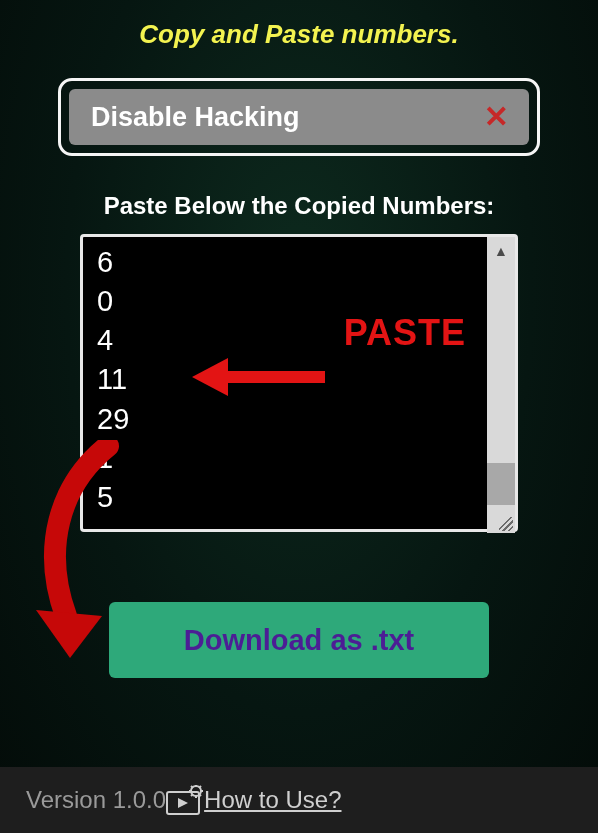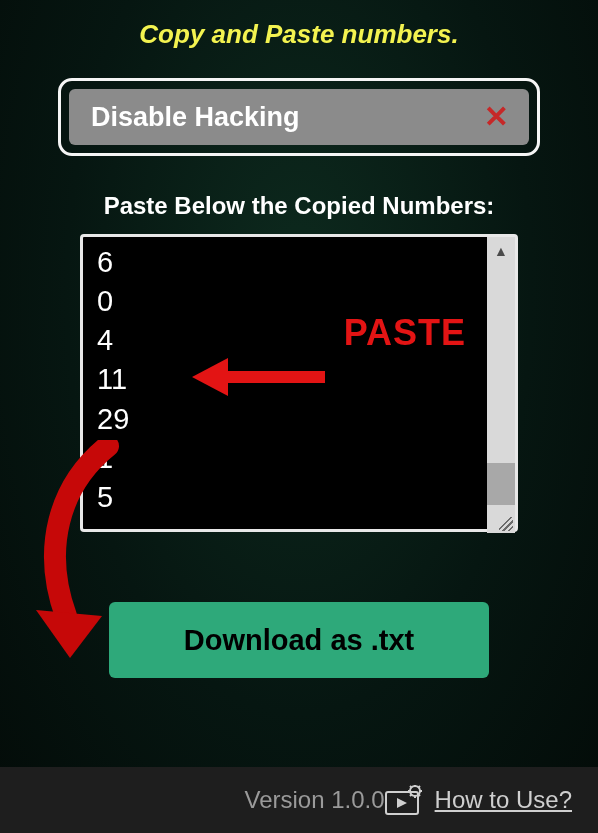--- a/index.html
+++ b/index.html
@@ -148,42 +148,41 @@
   }
 
   .download-btn {
     display: block;
     margin: 66px auto 0 auto;
     width: 380px;
     height: 76px;
     background: #2ea97a;
     border: none;
     border-radius: 6px;
-    color: #000000;
+    color: #4c1d95;
     font-size: 29px;
     font-weight: 700;
     cursor: pointer;
   }
 
   .footer {
     position: absolute;
     left: 0; right: 0; bottom: 0;
     height: 66px;
     background: #1e1e1e;
     display: flex;
     align-items: center;
-    justify-content: flex-end;
+    justify-content: flex-start;
     padding: 0 26px 0 26px;
     color: #9a9a9a;
     font-size: 24px;
   }
   .footer-right {
     display: flex;
     align-items: center;
-    gap: 12px;
     color: #cfcfcf;
     text-decoration: underline;
     cursor: pointer;
   }
   .footer-icon {
     position: relative;
     width: 38px;
     height: 30px;
   }
 </style>

